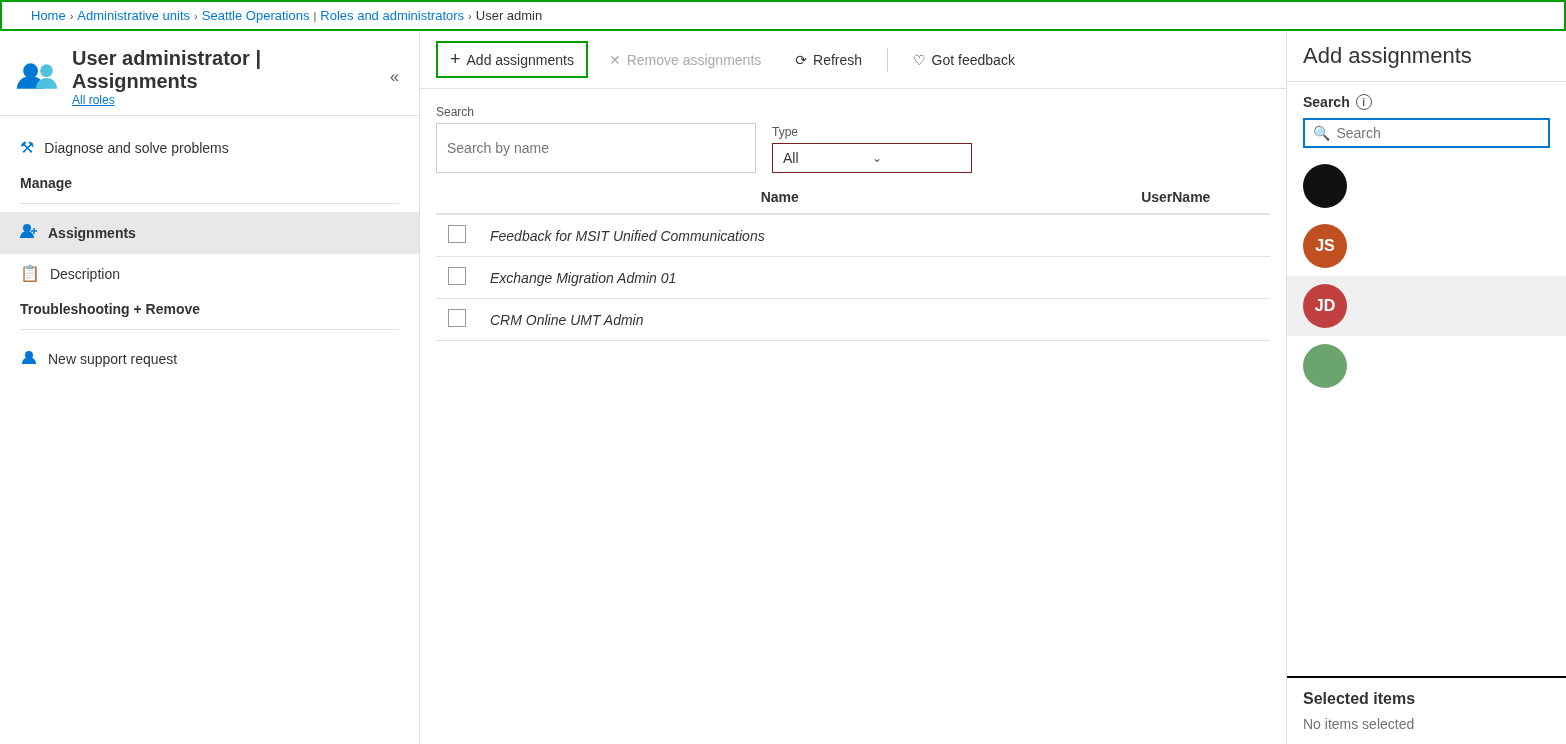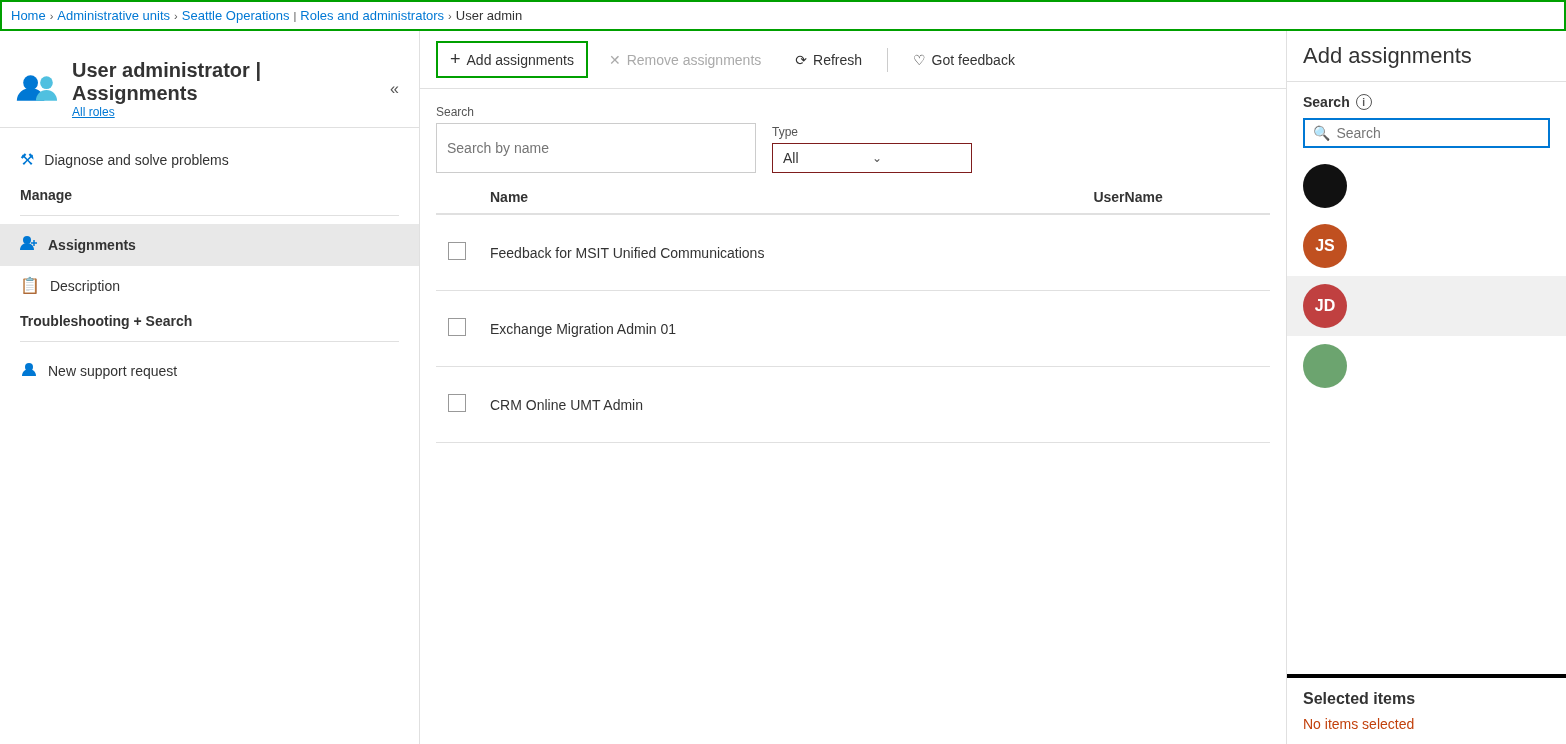--- a/index.html
+++ b/index.html
@@ -1,38 +1,38 @@
 <!DOCTYPE html>
 <html><head>
   <meta charset="utf-8">
   <style>
     * { box-sizing: border-box; margin: 0; padding: 0; }
     body { font-family: 'Segoe UI', sans-serif; font-size: 14px; color: #333; background: #fff; display: flex; flex-direction: column; height: 744px; overflow: hidden; }
 
     
     .breadcrumb {
-      display: flex; align-items: center; padding: 6px 9px;
+      display: flex; align-items: center; padding: 6px 29px;
       border: 2px solid #00a000; background: #fff;
       font-size: 13px; color: #0078d4; gap: 4px; flex-shrink: 0;
     }
     .breadcrumb a { color: #0078d4; text-decoration: none; }
     .breadcrumb .sep { color: #555; font-size: 11px; }
     .breadcrumb .current { color: #333; }
 
     
     .main-layout {
       display: flex; flex: 1; overflow: hidden;
     }
 
     
     .sidebar {
       width: 420px; border-right: 1px solid #e0e0e0; display: flex; flex-direction: column; padding: 0; flex-shrink: 0;
     }
     .page-header {
-      display: flex; align-items: center; padding: 28px 16px 8px 16px; border-bottom: 1px solid #e0e0e0;
+      display: flex; align-items: center; padding: 16px 16px 8px 16px; border-bottom: 1px solid #e0e0e0;
     }
     .page-header-icon {
       width: 44px; height: 36px; margin-right: 12px; flex-shrink: 0;
     }
     .page-header-icon svg { width: 100%; height: 100%; }
     .page-header-text h1 { font-size: 20px; font-weight: 600; color: #333; }
     .page-header-text .subtitle { font-size: 12px; color: #0078d4; text-decoration: underline; }
 
     .collapse-btn {
       margin-left: auto; background: none; border: none; cursor: pointer; font-size: 16px; color: #555; padding: 4px;
@@ -79,25 +79,25 @@
     .filter-select {
       display: flex; align-items: center; border: 1px solid #7f1d1d; padding: 6px 10px; width: 200px; cursor: pointer; background: #fff;
     }
     .filter-select span { flex: 1; }
     .filter-select .chevron { font-size: 12px; color: #555; }
 
     
     .table-container { flex: 1; overflow: auto; padding: 0 16px; }
     table { width: 100%; border-collapse: collapse; }
     thead th {
-      text-align: left; font-weight: 600; font-size: 14px; padding: 8px 12px;
+      text-align: center; font-weight: 600; font-size: 14px; padding: 8px 12px;
       border-bottom: 2px solid #e0e0e0; color: #333;
     }
     tbody tr { border-bottom: 1px solid #e0e0e0; }
-    tbody td { padding: 27px 12px; font-size: 14px; color: #333; }
+    tbody td { padding: 10px 12px; font-size: 14px; color: #333; font-style: italic; }
     .row-checkbox { width: 18px; height: 18px; border: 1px solid #999; display: inline-block; flex-shrink: 0; cursor: pointer; }
     .td-check { width: 40px; }
 
     
     .right-panel {
       width: 280px; border-left: 1px solid #e0e0e0; display: flex; flex-direction: column; padding: 0; flex-shrink: 0; background: #fff;
     }
     .right-panel-header {
       padding: 12px 16px; font-size: 22px; font-weight: 300; color: #333; border-bottom: 1px solid #e0e0e0;
     }
@@ -119,23 +119,23 @@
     .avatar-list { flex: 1; overflow: auto; }
     .avatar-item {
       display: flex; align-items: center; padding: 8px 16px; cursor: pointer; gap: 10px;
     }
     .avatar-item.selected { background: #f0f0f0; }
     .avatar-circle {
       width: 44px; height: 44px; border-radius: 50%; display: flex; align-items: center; justify-content: center; font-size: 16px; font-weight: 600; color: #fff; flex-shrink: 0;
     }
 
     
-    .selected-items-section { padding: 12px 16px; border-top: 4px solid #000000; }
+    .selected-items-section { padding: 12px 16px; border-top: 2px solid #000000; }
     .selected-items-label { font-size: 16px; font-weight: 600; color: #333; margin-bottom: 8px; }
-    .no-items-text { font-size: 14px; color: #c2410c; }
+    .no-items-text { font-size: 14px; color: #737373; }
 
     
   </style>
 </head>
 <body>
 
 <div class="breadcrumb">
   <a>Home</a>
   <span class="sep">›</span>
   <a>Administrative units</a>
@@ -185,21 +185,21 @@
             </svg>
         </span>
         <span>Assignments</span>
       </div>
 
       <div class="nav-item">
         <span class="nav-icon">📋</span>
         <span>Description</span>
       </div>
 
-      <div class="nav-group-label">Troubleshooting + Search</div>
+      <div class="nav-group-label">Troubleshooting + Remove</div>
       <hr class="nav-divider">
 
       <div class="nav-item">
         <span class="nav-icon">
           <svg width="18" height="18" viewBox="0 0 18 18">
               <ellipse cx="9" cy="7" rx="4" ry="4" fill="#0078d4"></ellipse>
               <path d="M2 16c0-4 3-7 7-7s7 3 7 7" fill="#0078d4"></path>
             </svg>
         </span>
         <span>New support request</span>

